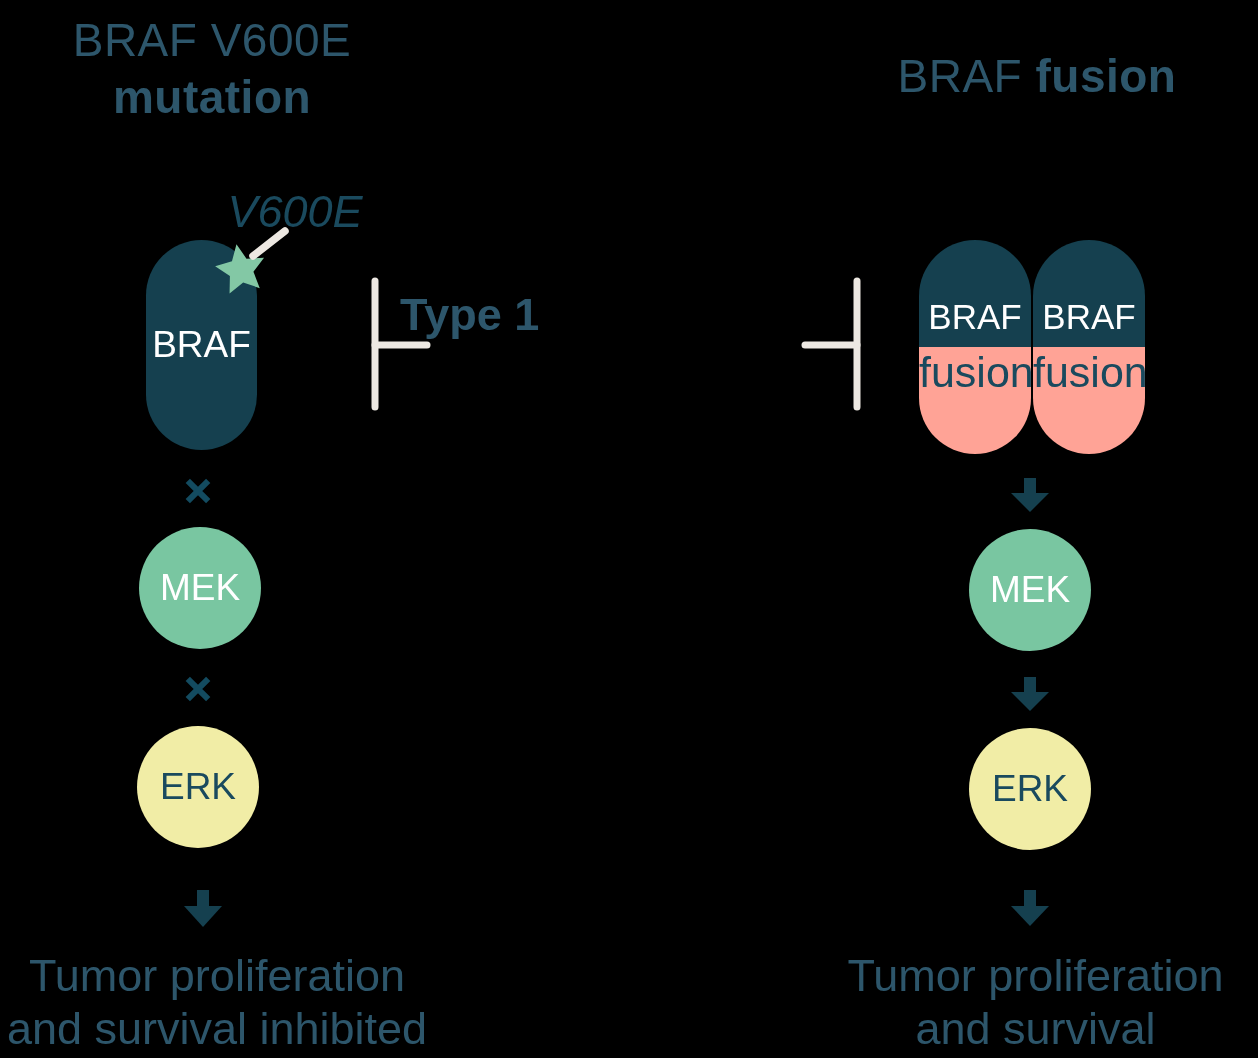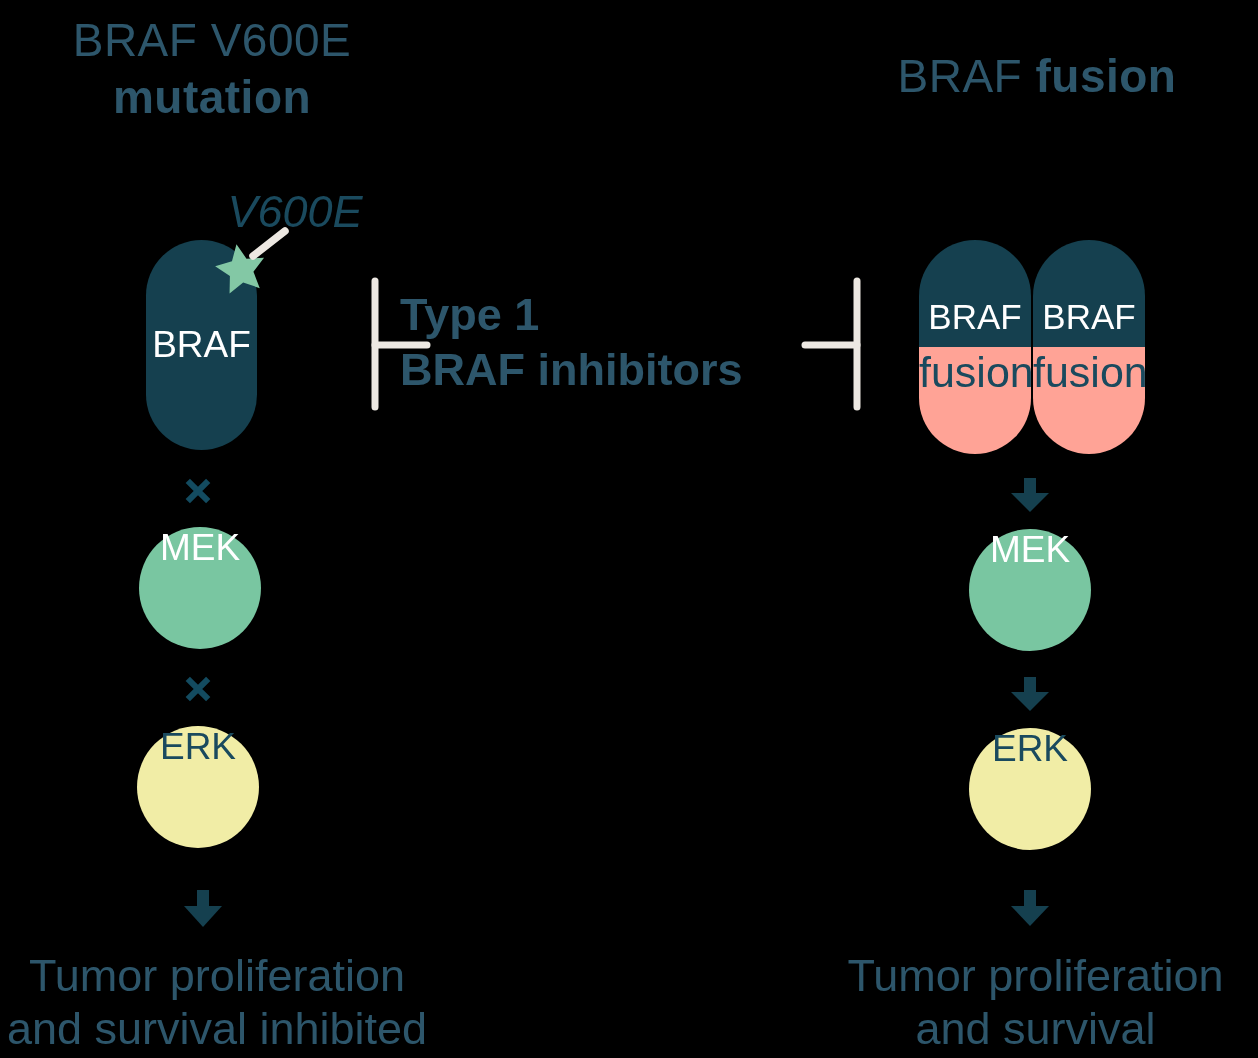--- a/index.html
+++ b/index.html
@@ -41,21 +41,21 @@
   .fusion-pill .top-label {
     position:absolute; top:57px; left:0; width:100%; text-align:center;
     color:var(--white_text,#fff); font-size:35px;
   }
   .fusion-pill .bottom-label {
     position:absolute; top:108px; left:0; width:100%; text-align:center;
     color:var(--label_teal,#1A4A5E); font-size:43px;
   }
   .circle {
     position:absolute; width:122px; height:122px; border-radius:50%;
-    display:flex; align-items:flex-start; justify-content:center; font-size:37px;
+    display:flex; align-items:center; justify-content:center; font-size:37px;
   }
   .circle.mek { background: var(--mek_green,#79C6A1); color:var(--white_text,#fff); }
   .circle.erk { background: var(--erk_yellow,#F1EDA6); color:var(--label_teal,#1A4A5E); }
   .star-shape { fill: var(--star_green,#83C8A5); }
   .pointer-stroke { stroke: var(--inhibitor_cream,#EDE8E2); stroke-width:7.5; stroke-linecap:round; }
   .tbar-stroke { stroke: var(--inhibitor_cream,#EDE8E2); stroke-width:7; stroke-linecap:round; }
   .xmark-stroke { stroke: var(--x_mark,#134B60); stroke-width:6.5; stroke-linecap:butt; }
   .arrow-fill { fill: var(--dark_shape,#15404F); }
 </style>
 </head>
@@ -91,21 +91,20 @@
     <line class="tbar-stroke" x1="4" y1="68" x2="56" y2="68"></line>
   </svg>
 
   <svg class="abs" style="left:801px; top:277px;" width="60" height="134" viewBox="0 0 60 134">
     <line class="tbar-stroke" x1="56" y1="4" x2="56" y2="130"></line>
     <line class="tbar-stroke" x1="4" y1="68" x2="56" y2="68"></line>
   </svg>
 
   <div class="abs center-label" style="left:400px; top:287px; width:444px;">
     <span>Type 1</span><br>
-    <span>BRAF inhibitors</span>
   </div>
 
   <div class="fusion-pill" style="left:919px; top:240px;">
     <div class="fusion-top"></div>
     <div class="fusion-bottom"></div>
     <div class="top-label">BRAF</div>
     <div class="bottom-label">fusion</div>
   </div>
   <div class="fusion-pill" style="left:1033px; top:240px;">
     <div class="fusion-top"></div>

